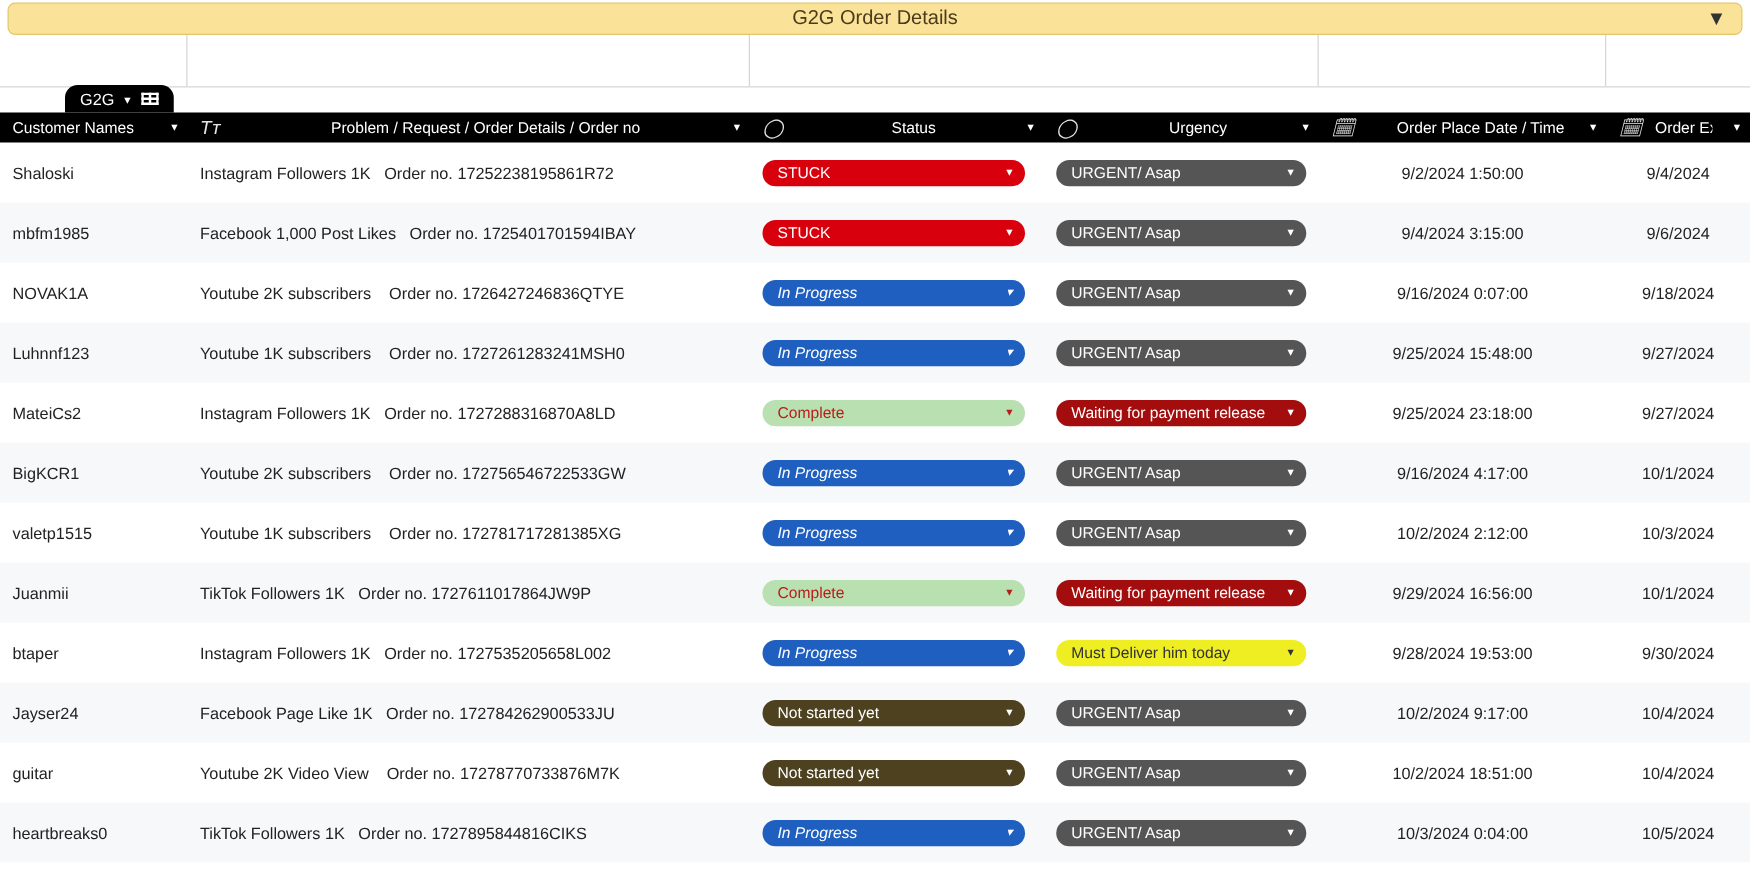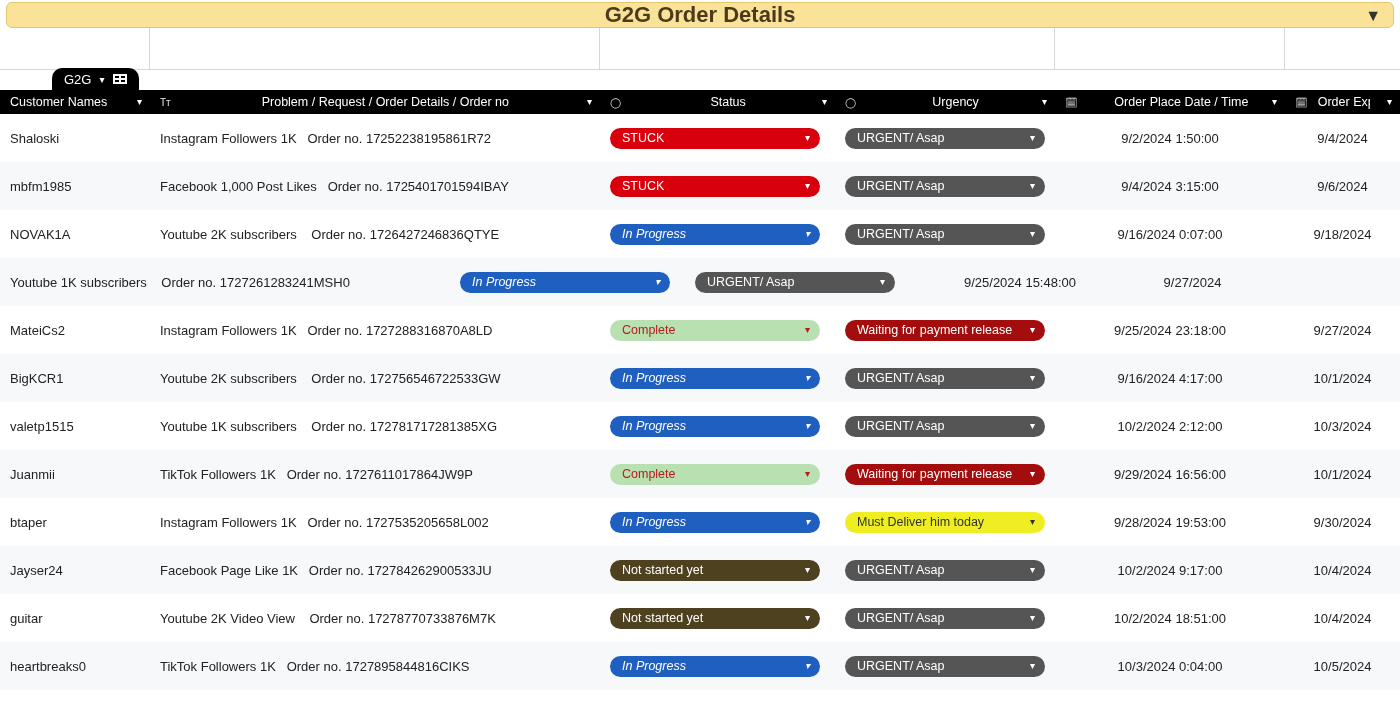--- a/index.html
+++ b/index.html
@@ -10,22 +10,22 @@
     border: 1px solid #e3c76a;
     border-radius: 6px;
     height: 26px;
     display: flex;
     align-items: center;
     justify-content: center;
     position: relative;
     margin: 2px 6px 0 6px;
   }
   .title-bar-text {
-    font-size: 22px;
-    font-weight: bold;
+    font-size: 16px;
+    font-weight: normal;
     color: #4a3b1c;
   }
   .title-bar .chev {
     position: absolute;
     right: 12px;
     top: 4px;
     color: #333;
     cursor: pointer;
   }
 
@@ -64,21 +64,21 @@
     display: flex;
     background: #000;
     color: #fff;
     height: 24px;
     align-items: center;
     font-size: 12.5px;
   }
   .col { display:flex; align-items:center; padding: 0 10px; position:relative; height:100%; }
   .col .hdr-label { white-space: nowrap; overflow:hidden; }
   .col .chev3 { position:absolute; right:8px; top:6px; font-size:10px; color:#fff; cursor:pointer; }
-  .col .type-icon { margin-right: 10px; font-size: 10px; opacity:0.9; }
+  .col .type-icon { margin-right: 10px; font-size: 15px; opacity:0.9;font-style:italic; }
   .col.center .hdr-label { margin: 0 auto; }
   .col.right .hdr-label { margin-left:auto; margin-right:20px; }
 
   .c-name   { width: 150px; }
   .c-detail { width: 450px; }
   .c-status { width: 235px; }
   .c-urg    { width: 220px; }
   .c-date   { width: 230px; }
   .c-expire { width: 115px; }
 
@@ -261,20 +261,23 @@
         </div>
       </div>
       <div class="cell c-date">
         <span>9/16/2024 0:07:00</span>
       </div>
       <div class="cell c-expire">
         <span>9/18/2024</span>
       </div>
     </div>
     <div class="data-row alt">
+      <div class="cell c-name">
+        <span>Luhnnf123</span>
+      </div>
       <div class="cell c-detail">
         <span>Youtube 1K subscribers    Order no. 1727261283241MSH0</span>
       </div>
       <div class="cell c-status">
         <div class="pill pill-blue">
           <span>In Progress</span>
           <span class="pchev">▾</span>
         </div>
       </div>
       <div class="cell c-urg">

